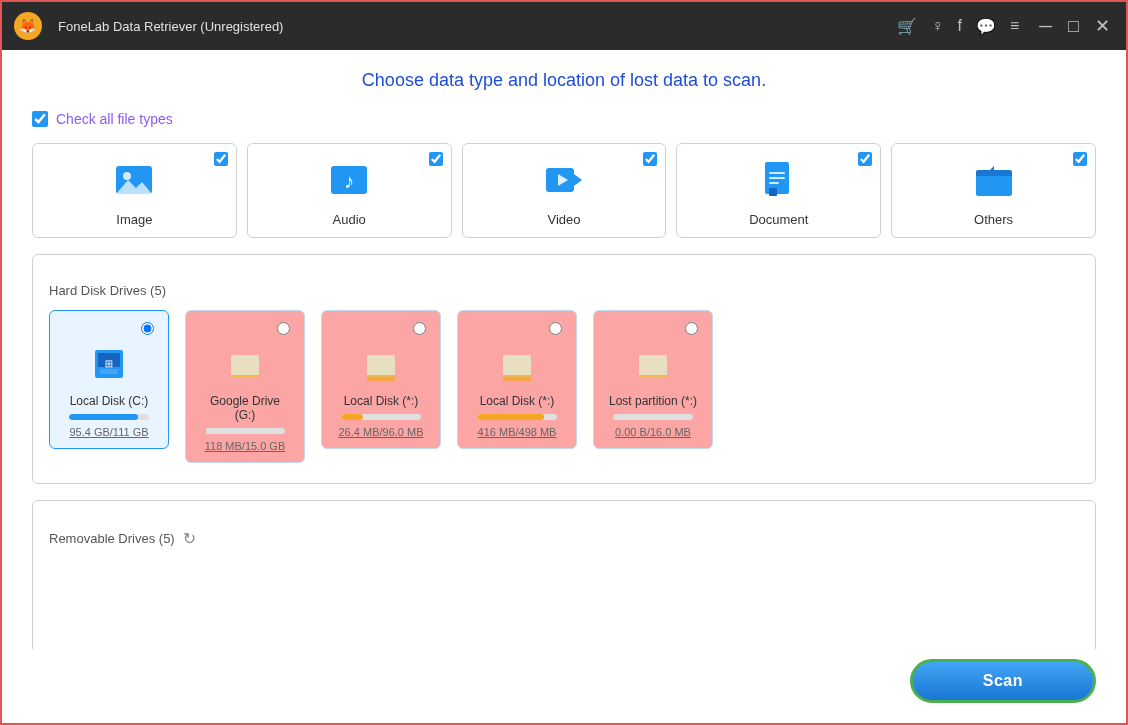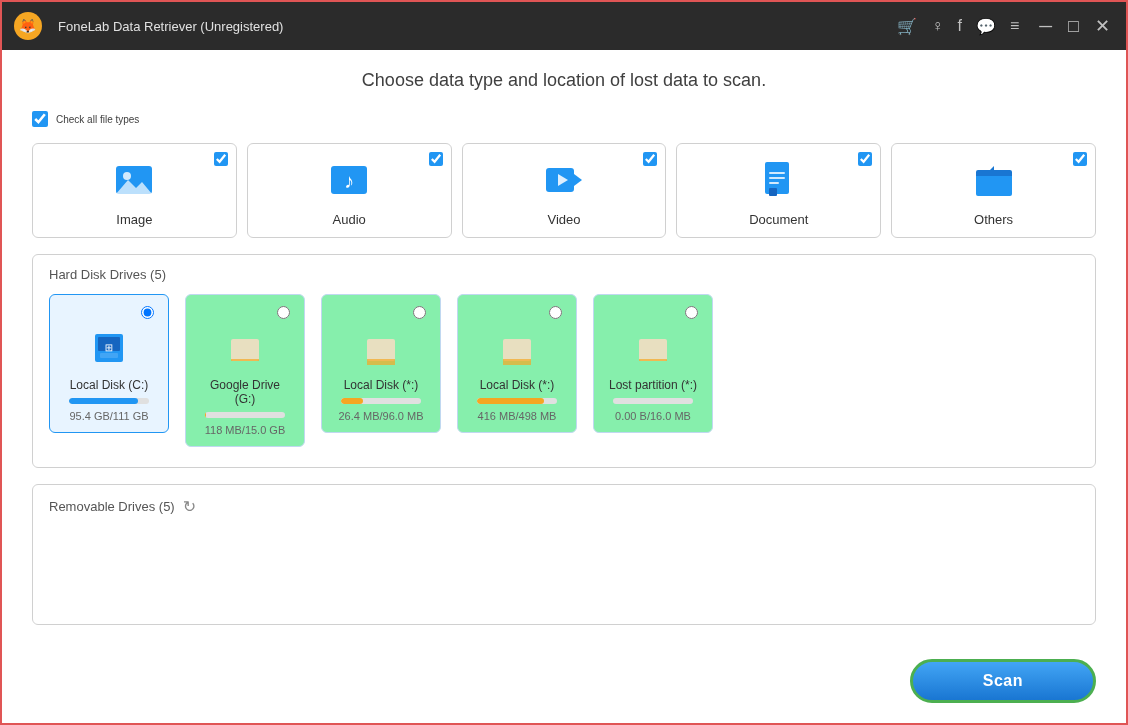--- a/index.html
+++ b/index.html
@@ -71,38 +71,38 @@
       padding: 20px 30px;
       overflow-y: auto;
       display: flex;
       flex-direction: column;
       gap: 16px;
     }
 
     .page-title {
       text-align: center;
       font-size: 18px;
-      color: #404040;
+      color: #1d4ed8;
       font-weight: 400;
       margin-bottom: 4px;
     }
 
     .check-all-row {
       display: flex;
       align-items: center;
       gap: 8px;
     }
     .check-all-row input[type="checkbox"] {
       width: 16px;
       height: 16px;
       accent-color: #2196F3;
     }
     .check-all-label {
-      font-size: 10px;
-      color: #404040;
+      font-size: 14px;
+      color: #8b5cf6;
     }
 
     .file-types-grid {
       display: flex;
       gap: 10px;
       flex-wrap: nowrap;
     }
     .file-type-card {
       flex: 1;
       border: 1px solid #d0d0d0;
@@ -135,21 +135,21 @@
     }
     .file-type-label {
       font-size: 13px;
       color: #333;
       text-align: right;
     }
 
     .section-box {
       border: 1px solid #d0d0d0;
       border-radius: 6px;
-      padding: 12px 16px 16px;
+      padding: 28px 16px 16px;
       position: relative;
     }
     .section-title {
       font-size: 13px;
       color: #555;
       margin-bottom: 12px;
       display: flex;
       align-items: center;
       gap: 8px;
     }
@@ -173,21 +173,21 @@
       cursor: pointer;
     }
     .drive-card-inner {
       border: 1.5px solid #c0d8f0;
       border-radius: 6px;
       padding: 10px 14px;
       display: flex;
       flex-direction: column;
       align-items: center;
       gap: 6px;
-      background: #86efac;
+      background: #fca5a5;
       width: 120px;
     }
     .drive-card-inner.selected {
       background: #e8f4ff;
       border-color: #2196F3;
     }
     .drive-radio {
       align-self: flex-end;
       margin-bottom: 2px;
     }
@@ -195,20 +195,21 @@
       font-size: 28px;
     }
     .drive-name {
       font-size: 12px;
       color: #333;
       text-align: center;
     }
     .drive-size {
       font-size: 11px;
       color: #666;
+      text-decoration: underline;
     }
     .drive-bar-container {
       width: 80px;
       height: 6px;
       background: #e0e0e0;
       border-radius: 3px;
       overflow: hidden;
     }
     .drive-bar-fill {
       height: 100%;

